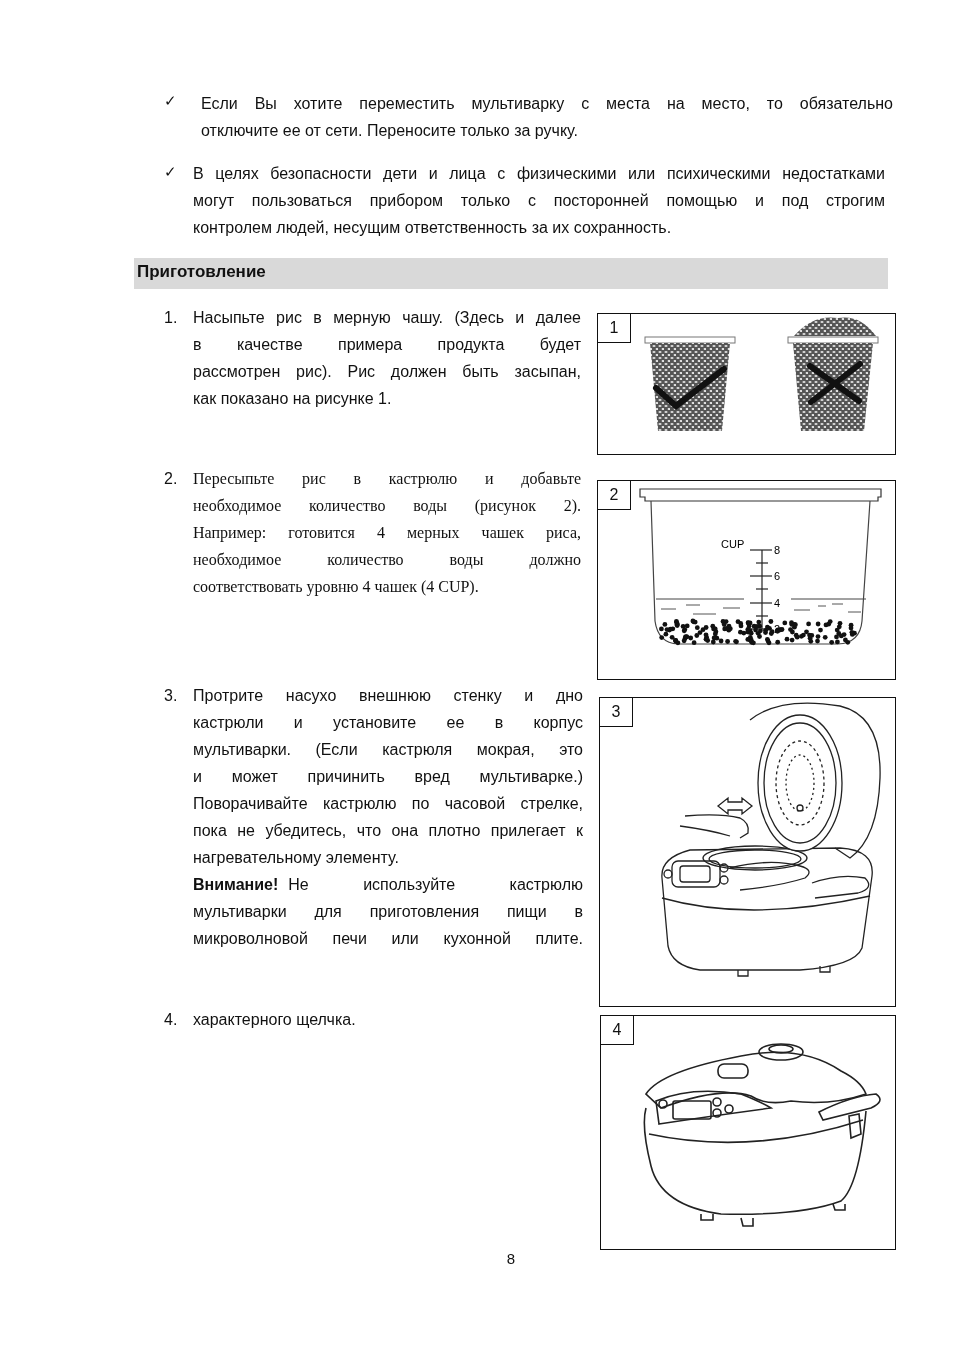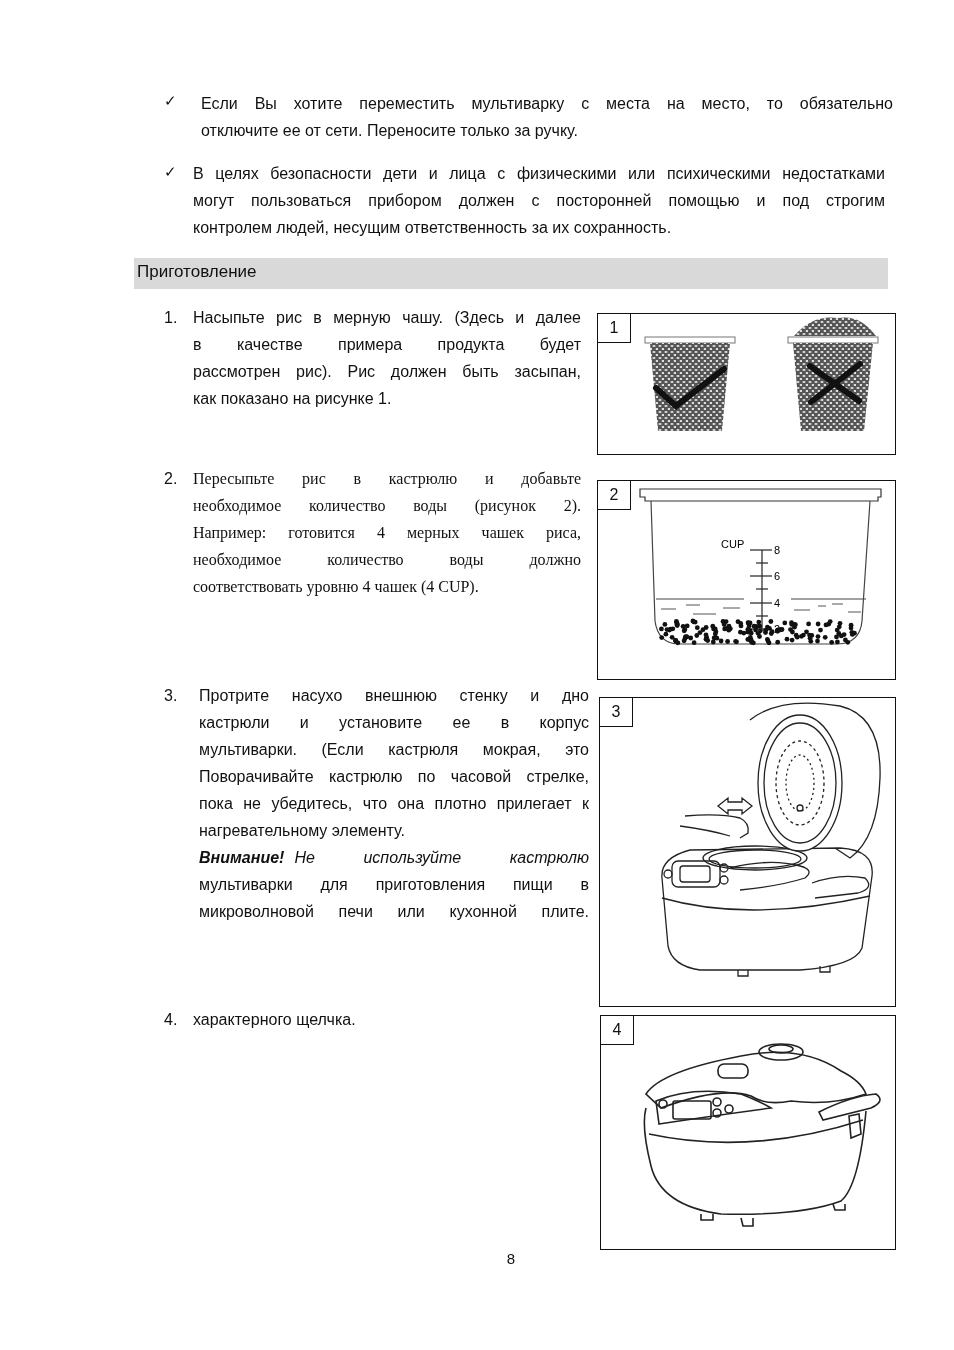--- a/index.html
+++ b/index.html
@@ -4,42 +4,42 @@
 <style>
   html, body { margin: 0; padding: 0; background: #ffffff; }
   body { width: 954px; height: 1350px; position: relative; overflow: hidden;
          font-family: "Liberation Sans", sans-serif; color: #111; }
   .abs { position: absolute; }
   .txt { font-size: 16px; line-height: 27px; }
   .just { text-align: justify; text-align-last: justify; }
   .line { display: block; white-space: nowrap; }
   .check { position: absolute; left: 164px; font-size: 15px; }
   .heading { left: 134px; top: 258px; width: 754px; height: 31px; background: #d9d9d9; }
-  .heading span { position: absolute; left: 3px; top: 4px; font-size: 17px; font-weight: normal; }
+  .heading span { position: absolute; left: 3px; top: 4px; font-size: 17px; font-weight: bold; }
   .num { position: absolute; left: 164px; font-size: 16px; }
   .figbox { position: absolute; border: 1px solid #111; background: #fff; }
   .figlabel { position: absolute; left: 0; top: 0; width: 32px; height: 28px; border-right: 1px solid #111;
               border-bottom: 1px solid #111; font-size: 16px; text-align: center; line-height: 28px; background:#fff; }
   .pageno { left: 0; width: 1022px; top: 1250px; text-align: center; font-size: 15px; }
   svg { position: absolute; left: 0; top: 0; }
   b { font-weight: bold; }
 </style>
 </head>
 <body>
 
 <div class="check" style="top:92px;">✓</div>
 <div class="abs txt" style="left:193px; top:90px; width:692px;margin-left:8px;">
   <span class="line just">Если Вы хотите переместить мультиварку с места на место, то обязательно</span>
   <span class="line">отключите ее от сети. Переносите только за ручку.</span>
 </div>
 
 <div class="check" style="top:163px;">✓</div>
 <div class="abs txt" style="left:193px; top:160px; width:692px;">
   <span class="line just">В целях безопасности дети и лица с физическими или психическими недостатками</span>
-  <span class="line just">могут пользоваться прибором должен с посторонней помощью и под строгим</span>
+  <span class="line just">могут пользоваться прибором только с посторонней помощью и под строгим</span>
   <span class="line">контролем людей, несущим ответственность за их сохранность.</span>
 </div>
 
 <div class="abs heading">
   <span>Приготовление</span>
 </div>
 
 <div class="num" style="top:304px; line-height:27px;">1.</div>
 <div class="abs txt" style="left:193px; top:304px; width:388px;">
   <span class="line just">Насыпьте рис в мерную чашу. (Здесь и далее</span>
@@ -260,28 +260,29 @@
         <circle cx="137.6" cy="160.3" r="2.4"></circle>
         <circle cx="212.8" cy="160.3" r="2.4"></circle>
         <circle cx="152.0" cy="159.0" r="2.4"></circle>
         <circle cx="150.2" cy="141.9" r="2.4"></circle>
       </g>
   </svg>
   <div class="figlabel">2</div>
 </div>
 
 <div class="num" style="top:682px; line-height:27px;">3.</div>
-<div class="abs txt" style="left:193px; top:682px; width:390px;margin-left:6px;">
+<div class="abs txt" style="left:193px; top:682px; width:390px;">
   <span class="line just">Протрите насухо внешнюю стенку и дно</span>
   <span class="line just">кастрюли и установите ее в корпус</span>
   <span class="line just">мультиварки. (Если кастрюля мокрая, это</span>
+  <span class="line just">и может причинить вред мультиварке.)</span>
   <span class="line just">Поворачивайте кастрюлю по часовой стрелке,</span>
   <span class="line just">пока не убедитесь, что она плотно прилегает к</span>
   <span class="line">нагревательному элементу.</span>
-  <span class="line" style="display:flex; justify-content:flex-end;font-style:italic;">
+  <span class="line" style="display:flex; justify-content:flex-end;">
     <b>Внимание!</b>
     <span style="flex:1; margin-left:10px; text-align:justify; text-align-last:justify;">Не используйте кастрюлю</span>
   </span>
   <span class="line just">мультиварки для приготовления пищи в</span>
   <span class="line just">микроволновой печи или кухонной плите.</span>
 </div>
 
 <div class="figbox" style="left:599px; top:697px; width:295px; height:308px;">
   <svg width="295" height="308" fill="none" stroke="#222" stroke-width="1.3">
 

